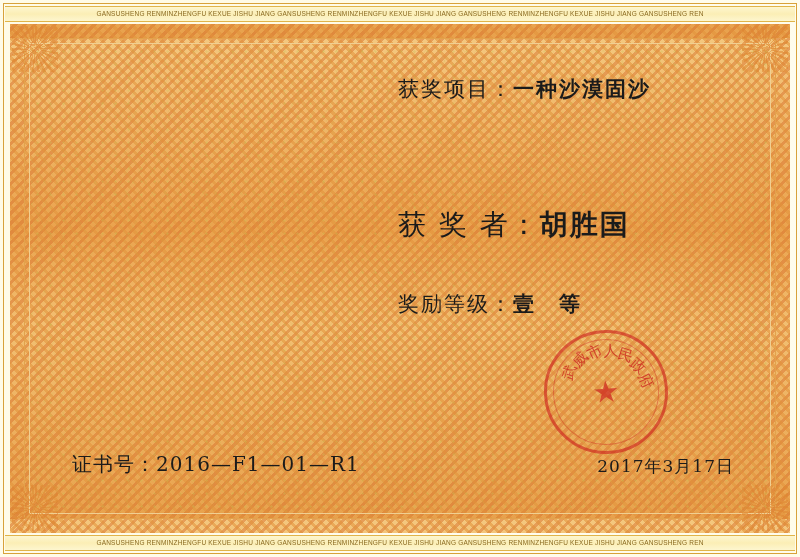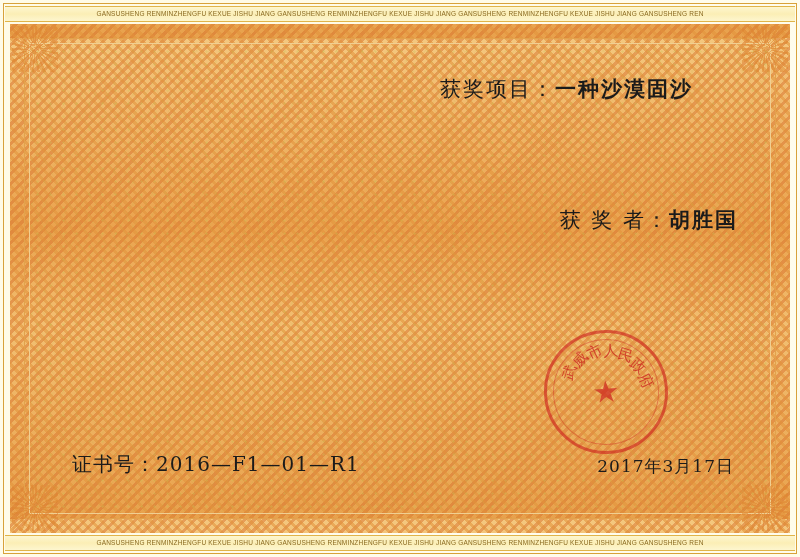--- a/index.html
+++ b/index.html
@@ -137,33 +137,31 @@
   .field {
     color: #1b1b1b;
     font-family: "DejaVu Serif", "Liberation Serif", serif;
   }
   .field-project {
     font-size: 21px;
     line-height: 1.95;
     letter-spacing: 1px;
   }
   .field-winner {
-    font-size: 21px;
+    font-size: 28px;
     letter-spacing: 1px;
     margin-top: 96px;
-    text-align: right;
   }
   .field-level {
     font-size: 21px;
     letter-spacing: 1px;
     margin-top: 46px;
   }
   .field-label {
     letter-spacing: 2px;
-    margin-left: 42px;
   }
   .field-value {
     letter-spacing: 2px;
     font-weight: bold;
   }
   .cert-no {
     position: absolute;
     left: 32px;
     bottom: 24px;
     font-size: 20px;
@@ -251,20 +249,23 @@
     <div class="right-col">
 
       <div class="field field-project">
         <span class="field-label">获奖项目：</span><span class="field-value">一种沙漠固沙</span>
       </div>
 
       <div class="field field-winner">
         <span class="field-label">获 奖 者：</span><span class="field-value">胡胜国</span>
       </div>
 
+      <div class="field field-level">
+        <span class="field-label">奖励等级：</span><span class="field-value">壹　等</span>
+      </div>
 
     </div>
 
     <div class="cert-no">
       <span>证书号：</span><span>2016—F1—01—R1</span>
     </div>
 
     <div class="date">2017年3月17日</div>
 
     <div class="seal">

